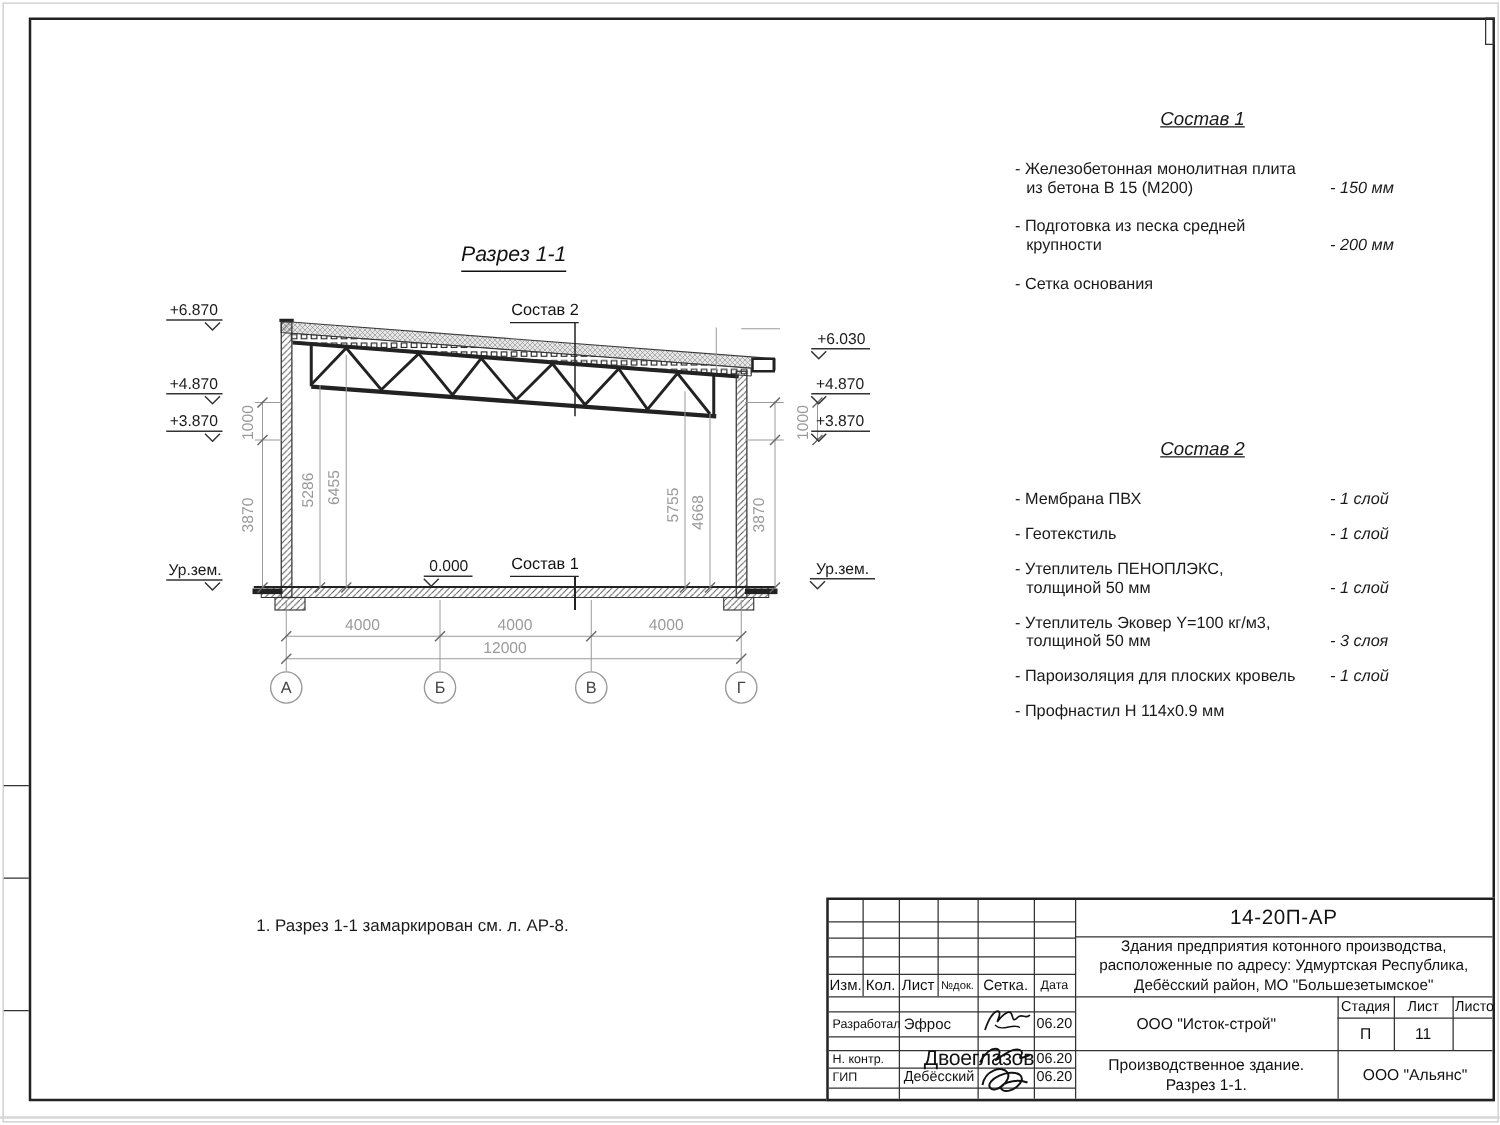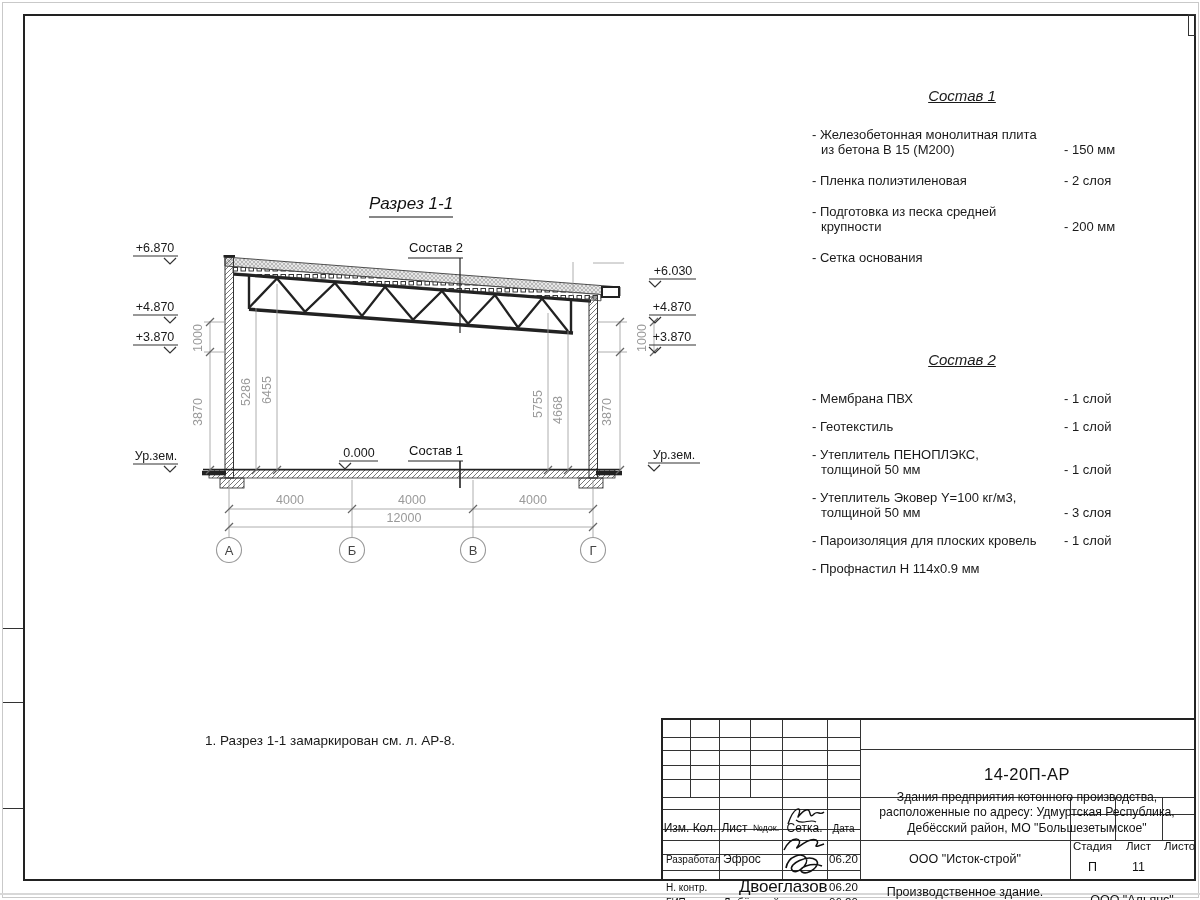--- a/index.html
+++ b/index.html
@@ -12,29 +12,29 @@
   .edge-shadow{position:absolute;left:0;top:893px;width:1200px;height:2px;background:#d8d8d8;}
   .margin-line{position:absolute;left:3px;width:20px;height:1px;background:#333;}
   .tr-box{position:absolute;left:1188px;top:14px;width:8px;height:22px;border:1.5px solid #333;box-sizing:border-box;}
 
   
   .sostav{position:absolute;width:300px;font-size:13px;line-height:15px;color:#1a1a1a;}
   .sostav .hd{font-style:italic;text-decoration:underline;text-align:center;font-size:15px;margin-bottom:24px;}
   .sostav .row{position:relative;margin-top:13px;}
   .s1 .row{margin-top:16px;}
   .it-text{display:block;max-width:238px;white-space:pre-line;padding-left:9px;text-indent:-9px;}
-  .it-val{position:absolute;left:252px;bottom:0;white-space:nowrap;}
+  .it-val{position:absolute;left:252px;bottom:0;white-space:nowrap;font-style:italic;}
 
   .note{position:absolute;left:205px;top:733px;font-size:13.5px;color:#1a1a1a;}
 
   
   .stamp{position:absolute;left:661px;top:718px;width:535px;height:163px;border:2px solid #222;box-sizing:border-box;background:#fff;}
   .stamp .vl{position:absolute;width:1px;background:#333;}
   .stamp .hl{position:absolute;height:1px;background:#333;}
-  .stamp .c{position:absolute;display:flex;align-items:center;justify-content:center;text-align:center;color:#111;margin-top:40px;}
+  .stamp .c{position:absolute;display:flex;align-items:center;justify-content:center;text-align:center;color:#111;}
   .stamp .cl{justify-content:flex-start;text-align:center;}
   .pre{white-space:pre-line;}
   .sig{position:absolute;}
 </style>
 </head>
 <body>
 
 <div class="page-edge"></div>
 <div class="frame"></div>
 <div class="edge-shadow"></div>
@@ -202,24 +202,20 @@
 </svg>
 
 <div class="sostav s1" style="left:812px;top:88px">
   <div class="hd">Состав 1</div>
   <div class="row">
     <span class="it-text">- Железобетонная  монолитная плита
 из бетона В 15 (М200)</span>
     <span class="it-val">- 150 мм</span>
   </div>
   <div class="row">
-    <span class="it-text">- Пленка полиэтиленовая</span>
-    <span class="it-val">-  2 слоя</span>
-  </div>
-  <div class="row">
     <span class="it-text">- Подготовка из песка средней
 крупности</span>
     <span class="it-val">- 200 мм</span>
   </div>
   <div class="row">
     <span class="it-text">- Сетка основания</span>
   </div>
 </div>
 
 <div class="sostav" style="left:812px;top:352px">

